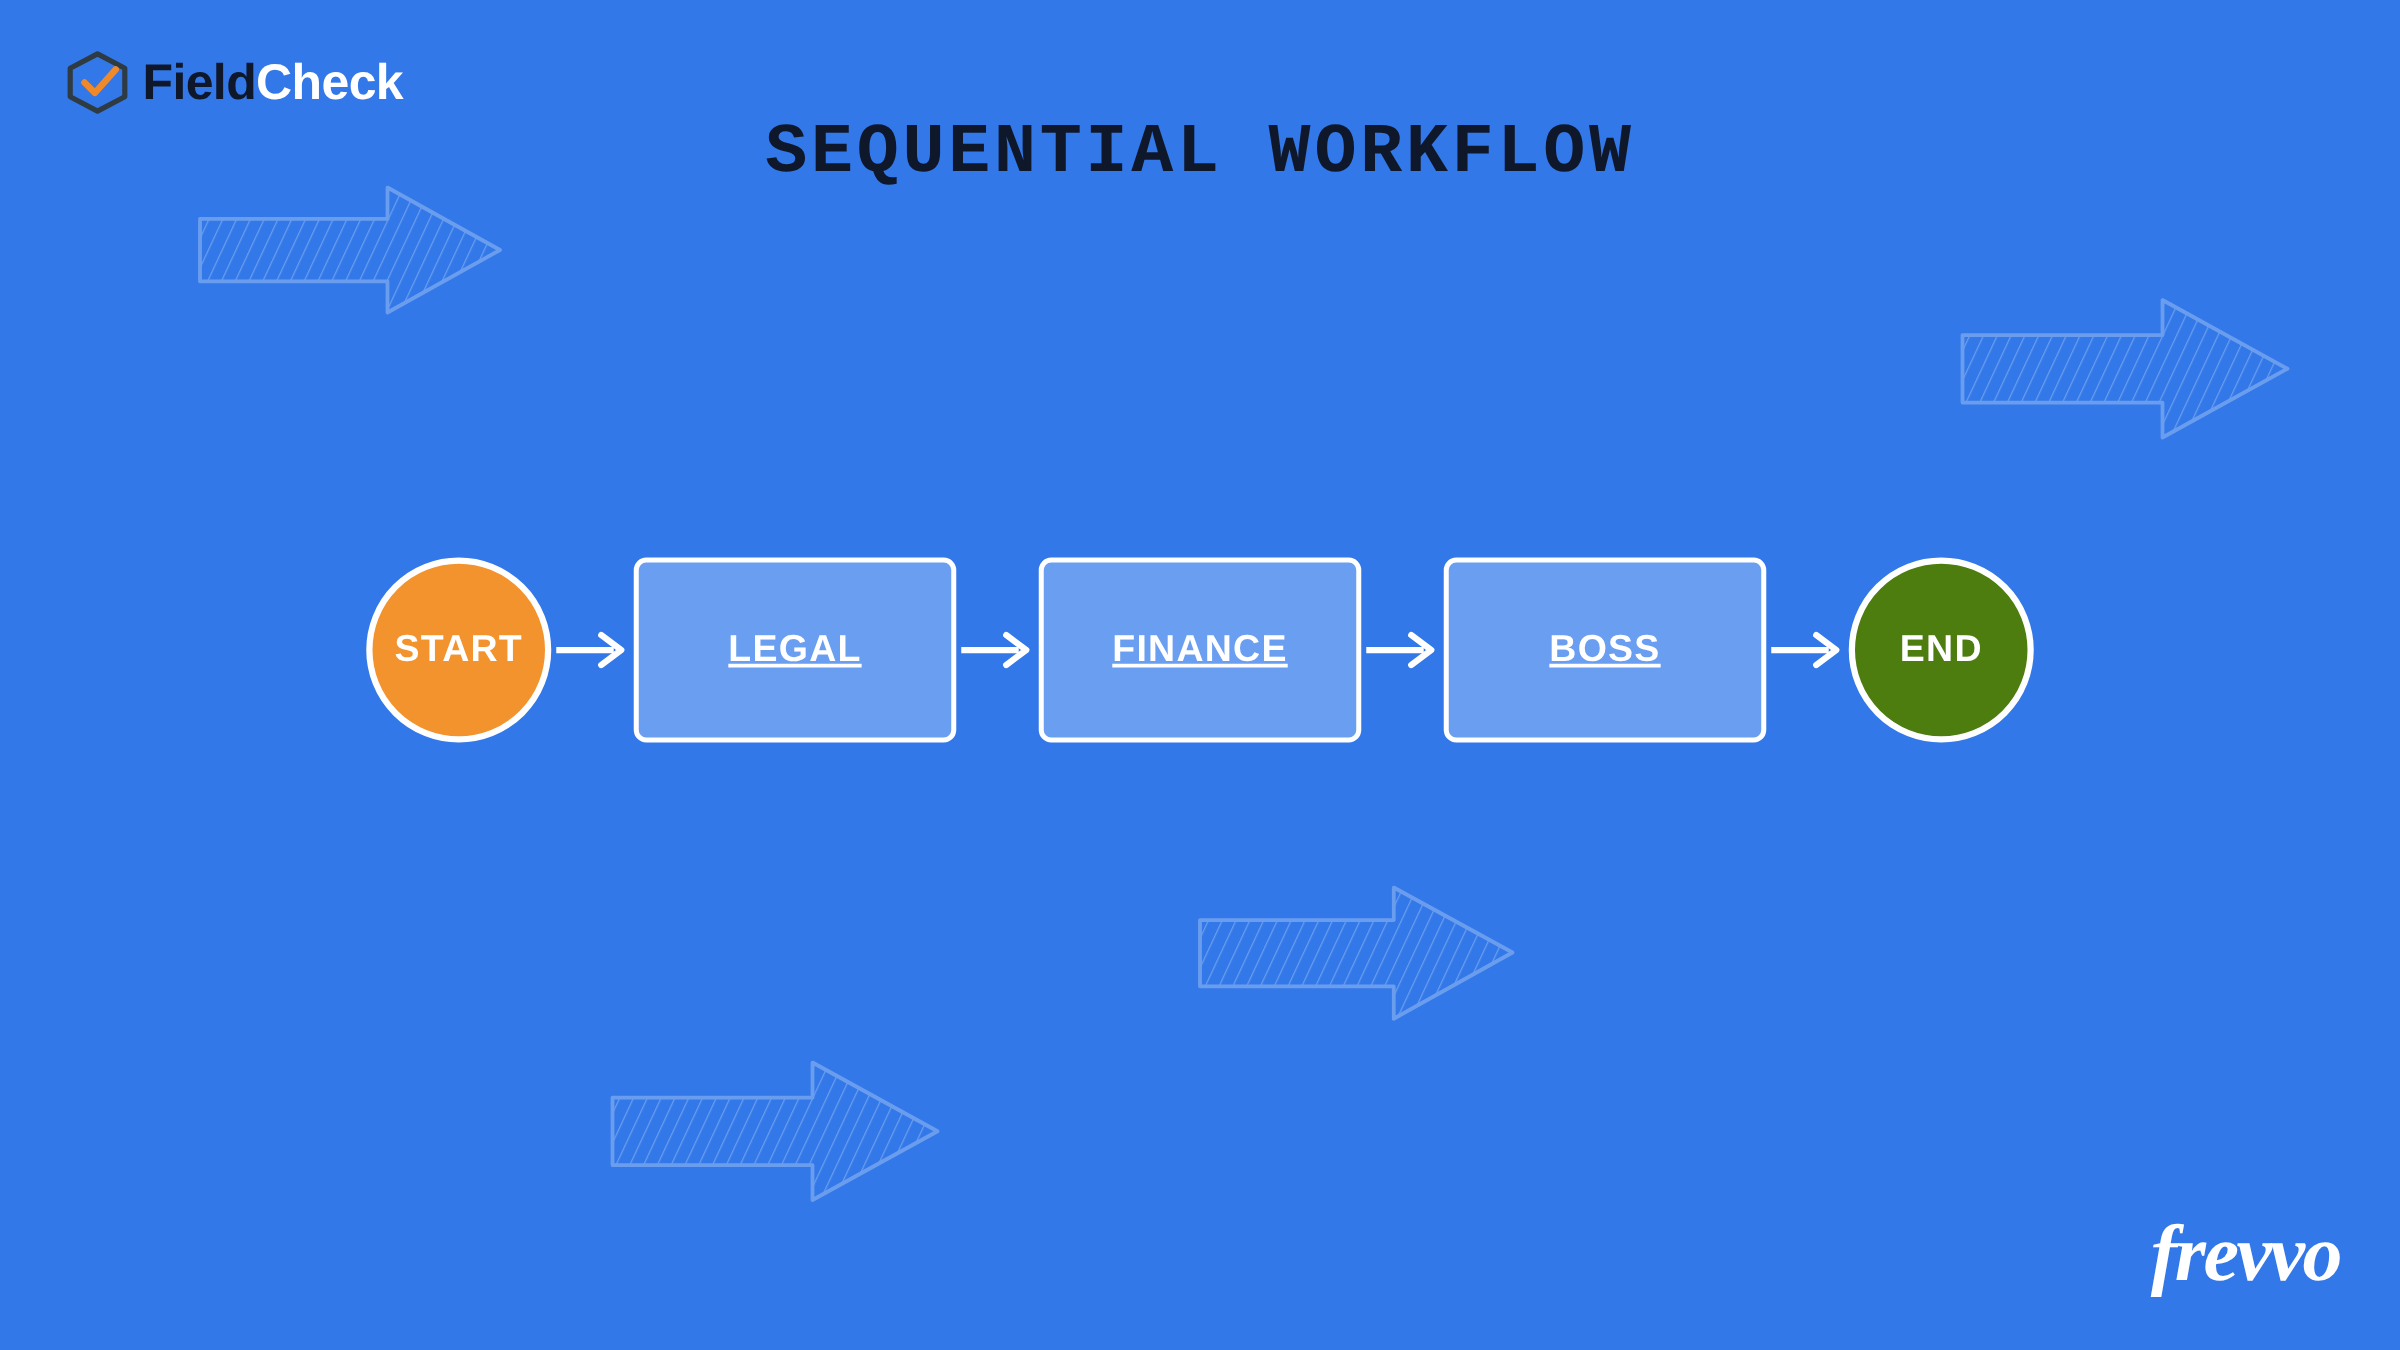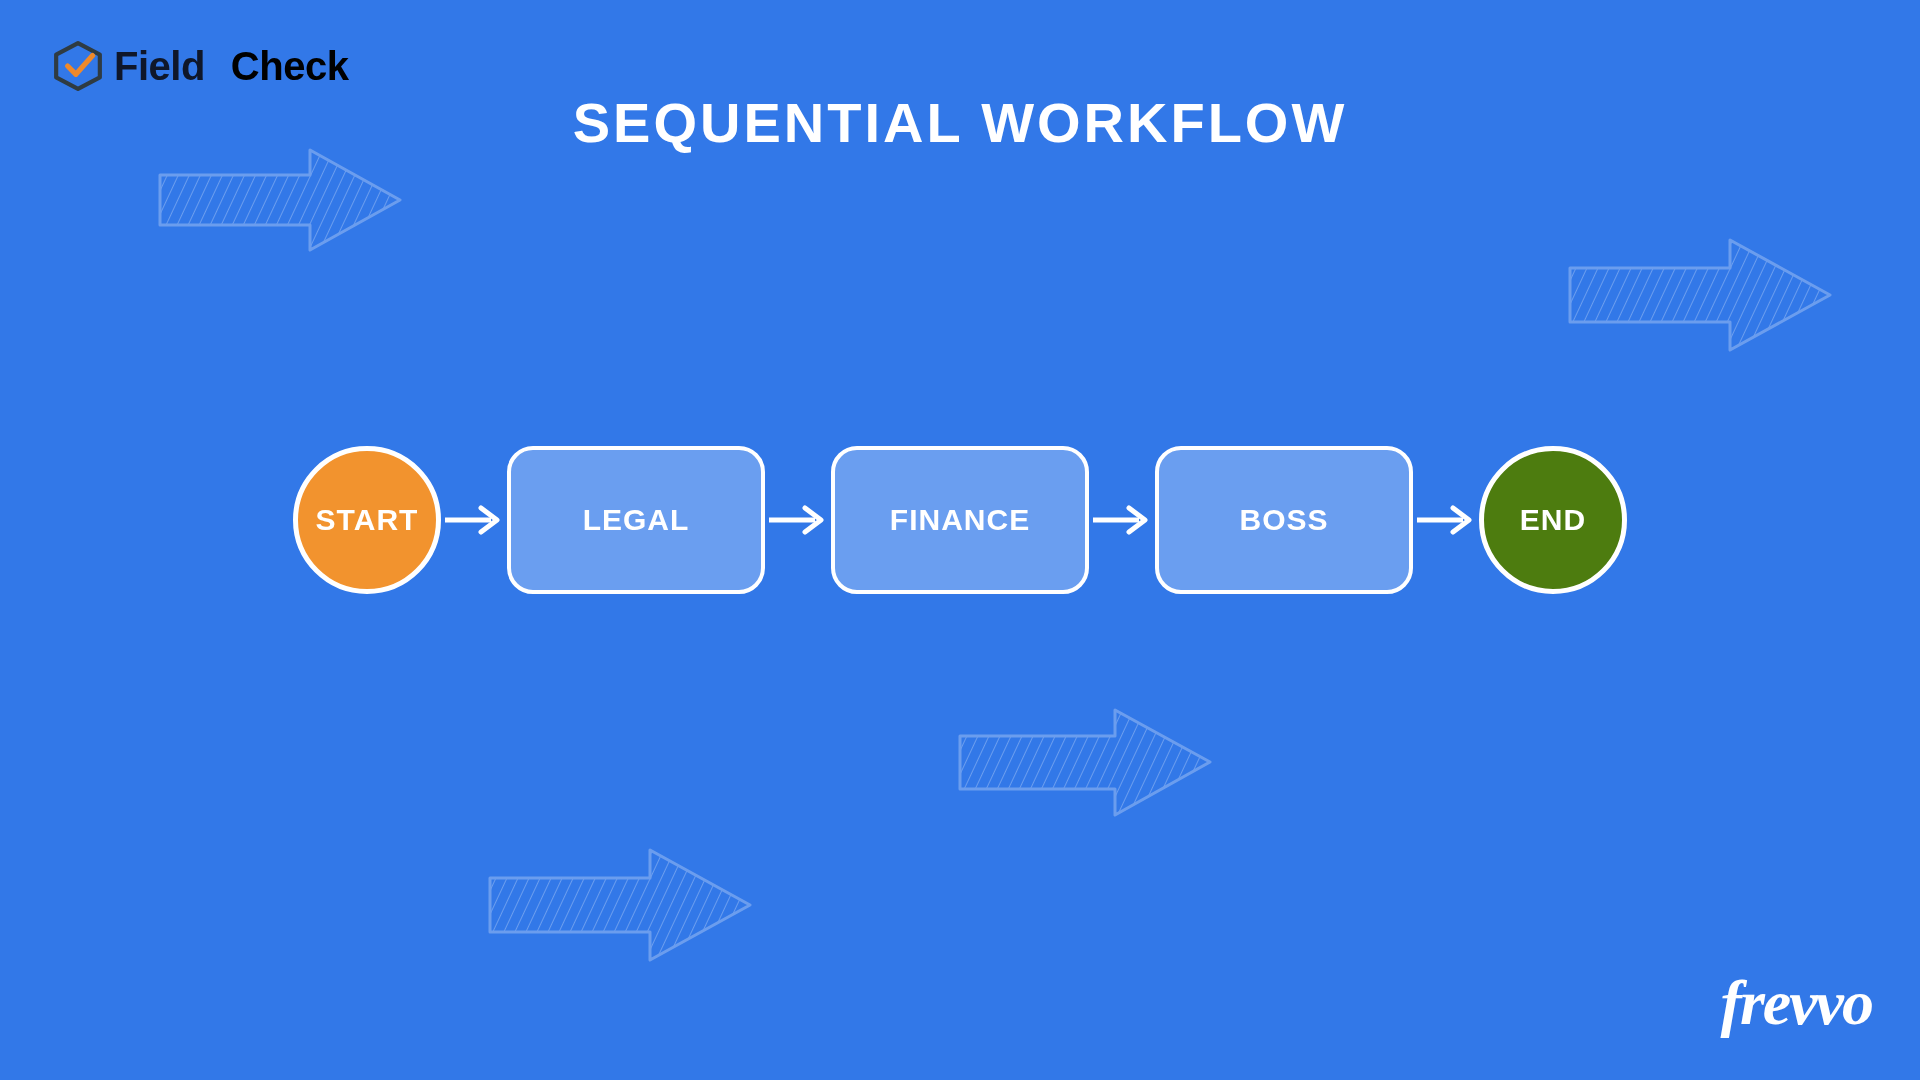--- a/index.html
+++ b/index.html
@@ -23,45 +23,46 @@
     width: 52px;
     height: 52px;
   }
   .fieldcheck-text {
     font-family: "Segoe UI", Arial, sans-serif;
     font-size: 40px;
     font-weight: 700;
     letter-spacing: -0.5px;
   }
   .fieldcheck-text .a { color: #0f172a; text-align: right; }
-  .fieldcheck-text .b { color: #000000; margin-left: 26px; }
+  .fieldcheck-text .b { color: #ffffff; }
 
   .frevvo-logo {
     position: absolute;
     right: 48px;
     bottom: 40px;
     color: #ffffff;
     font-family: "Segoe Script", "Brush Script MT", cursive;
     font-size: 64px;
     font-style: italic;
     font-weight: 700;
     letter-spacing: -2px;
   }
 
   
   .title {
     position: absolute;
     top: 90px;
     left: 0;
     width: 100%;
     text-align: center;
-    color: #ffffff;
+    color: #0f172a;
     font-weight: 900;
     font-size: 56px;
     letter-spacing: 3px;
+    font-family: Liberation Mono, monospace;
   }
 
   
   .deco-arrow {
     position: absolute;
     opacity: 0.28;
   }
 
   
   .flow {
@@ -87,30 +88,31 @@
     font-weight: 900;
     font-size: 30px;
     letter-spacing: 1px;
   }
   .node-circle.start { background: #f2932e; text-align: right; }
   .node-circle.end   { background: #4d7c0f; }
 
   .node-rect {
     width: 258px;
     height: 148px;
-    border-radius: 26px;
+    border-radius: 10px;
     border: 4px solid #fff;
     background: #6a9ef0;
     display: flex;
     align-items: center;
     justify-content: center;
     color: #fff;
     font-weight: 900;
     font-size: 30px;
     letter-spacing: 1px;
+    text-decoration: underline;
   }
 
   .flow-arrow {
     width: 66px;
     height: 40px;
     display: flex;
     align-items: center;
     justify-content: center;
   }
 </style>

